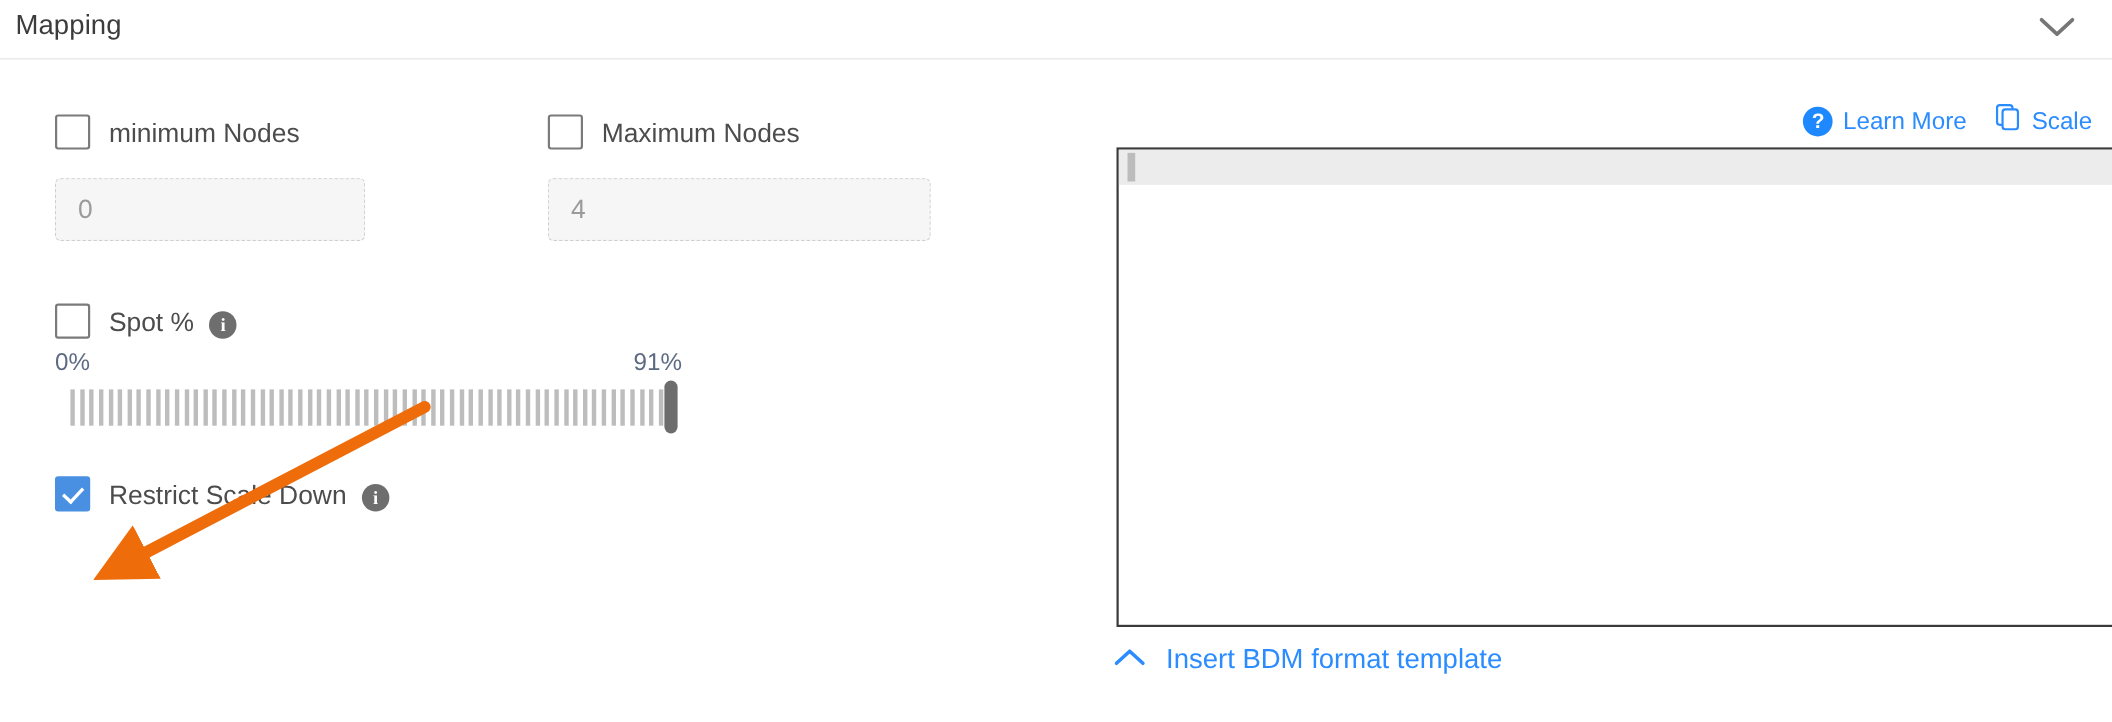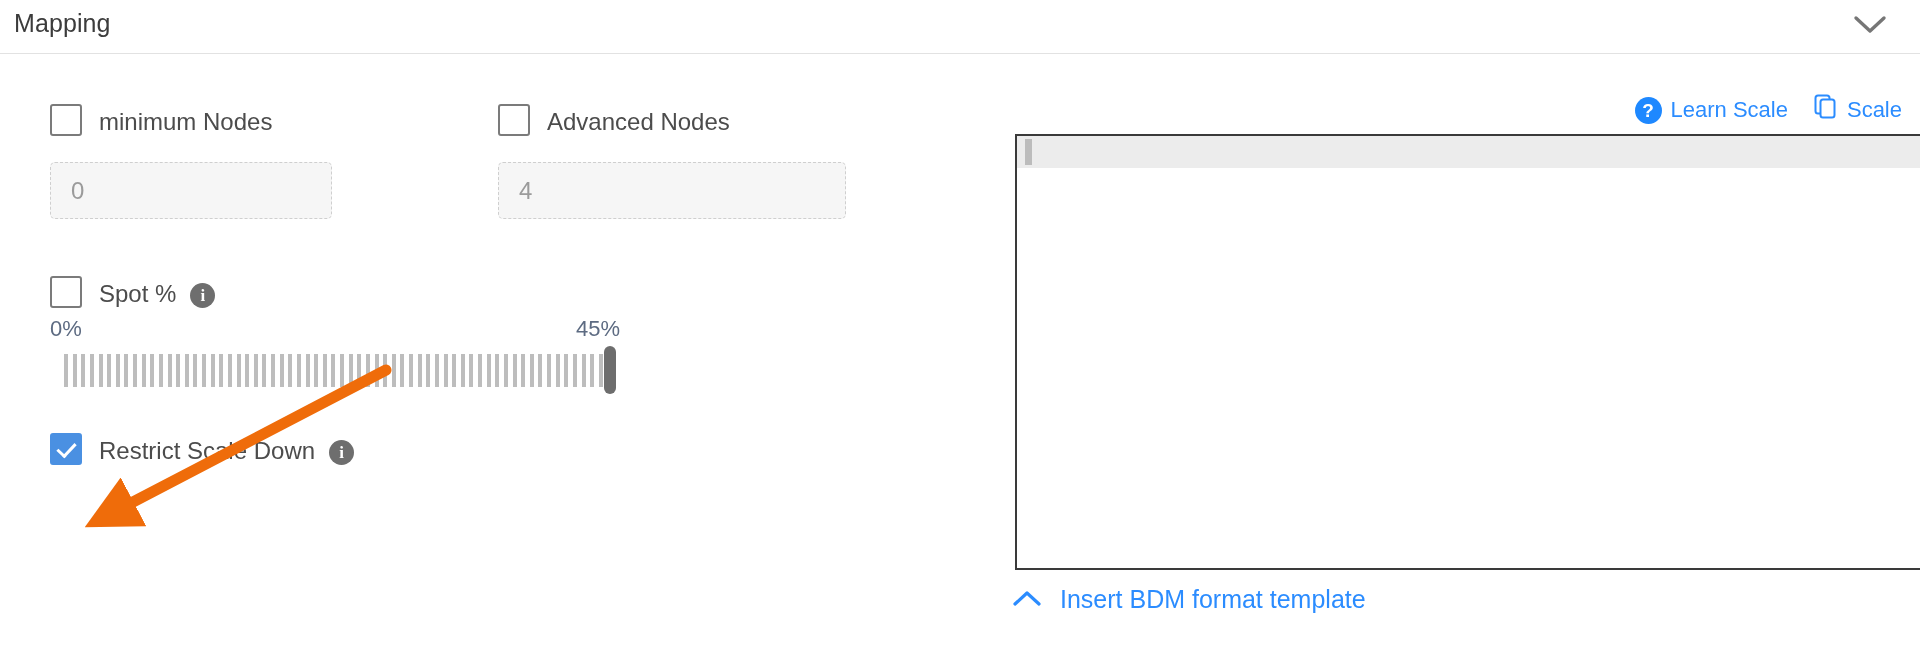--- a/index.html
+++ b/index.html
@@ -259,33 +259,33 @@
 <div class="left-col">
 
   <div class="cb-row" style="left:50px; top:50px;">
     <div class="checkbox"></div>
     <div class="cb-label">minimum Nodes</div>
   </div>
   <input class="num-input" style="left: 50px; top: 108px; width: 282px;" disabled="" placeholder="0">
 
   <div class="cb-row" style="left:498px; top:50px;">
     <div class="checkbox"></div>
-    <div class="cb-label">Advanced Nodes</div>
+    <div class="cb-label">Maximum Nodes</div>
   </div>
   <input class="num-input" style="left: 498px; top: 108px; width: 348px;" disabled="" placeholder="4">
 
   <div class="cb-row" style="left:50px; top:222px;">
     <div class="checkbox"></div>
     <div class="cb-label">Spot %</div>
     <div class="info-icon">i</div>
   </div>
 
   <div class="slider-wrap">
     <div class="slider-minmax slider-min">0%</div>
-    <div class="slider-minmax slider-max">45%</div>
+    <div class="slider-minmax slider-max">91%</div>
     <div class="slider-track" id="slider-track">
         <div class="tick"></div>
         <div class="tick"></div>
         <div class="tick"></div>
         <div class="tick"></div>
         <div class="tick"></div>
         <div class="tick"></div>
         <div class="tick"></div>
         <div class="tick"></div>
         <div class="tick"></div>
@@ -353,21 +353,21 @@
     <div class="cb-label">Restrict Scale Down</div>
     <div class="info-icon">i</div>
   </div>
 </div>
 
 <div class="right-col">
 
   <div class="bdm-actions">
     <div class="action-link">
       <span class="q-circle">?</span>
-      <span>Learn Scale</span>
+      <span>Learn More</span>
     </div>
     <div class="action-link">
       <span>
         <svg width="24" height="26" viewBox="0 0 24 26">
           <rect x="1.5" y="1.5" width="14" height="18" rx="2.5" fill="none" stroke="#2b8cff" stroke-width="2"></rect>
           <rect x="6.5" y="5.5" width="14" height="18" rx="2.5" fill="#ffffff" stroke="#2b8cff" stroke-width="2"></rect>
         </svg>
       </span>
       <span>Scale</span>
     </div>

